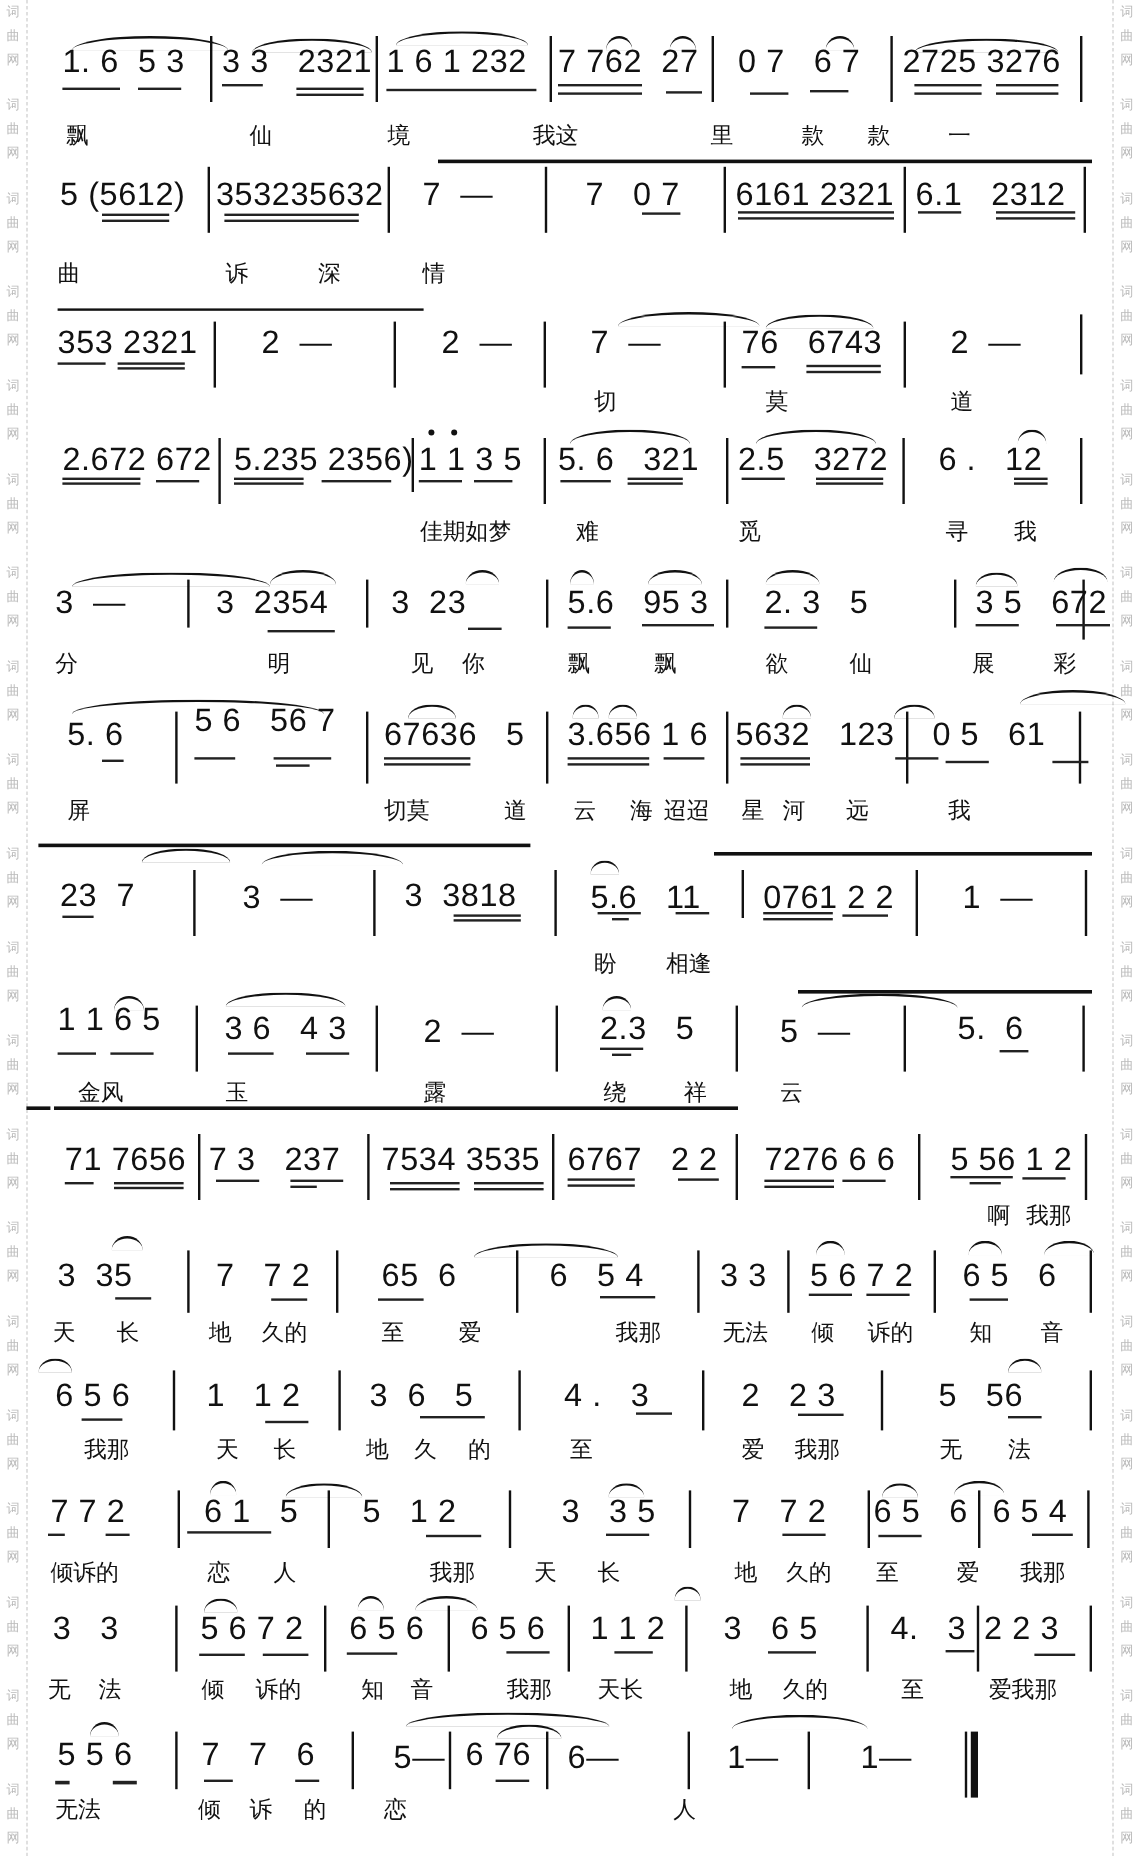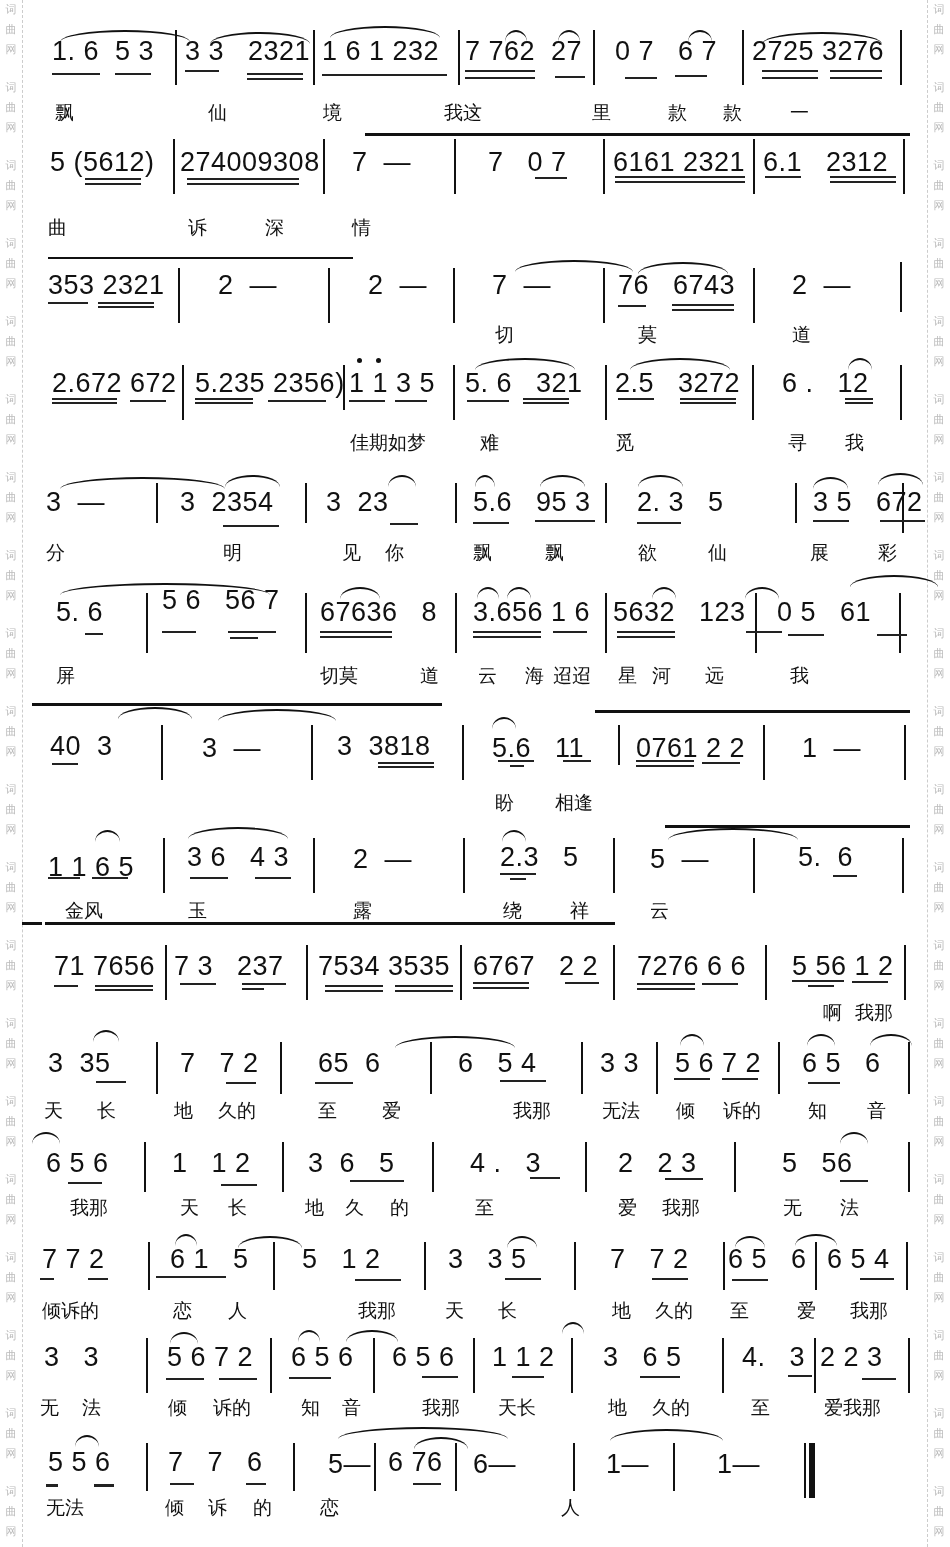--- a/index.html
+++ b/index.html
@@ -271,21 +271,21 @@
     <span class="lyric" style="left:552px;top:100px">里</span>
     <span class="lyric" style="left:628px;top:100px">款</span>
     <span class="lyric" style="left:683px;top:100px">款</span>
     <span class="lyric" style="left:750px;top:100px">一</span>
   </div>
 
   <div class="row" style="top:115px">
     <div class="bracket" style="left:325px;top:18px;width:545px"></div>
     <span class="notes" style="left:10px;top:32px">5 (5612)</span>
     <div class="bar" style="left:133px;top:24px"></div>
-    <span class="notes" style="left:140px;top:32px">274009308</span>
+    <span class="notes" style="left:140px;top:32px">353235632</span>
     <div class="bar" style="left:283px;top:24px"></div>
     <span class="notes" style="left:312px;top:32px">7  —</span>
     <div class="bar" style="left:414px;top:24px"></div>
     <span class="notes" style="left:448px;top:32px">7   0 7</span>
     <div class="bar" style="left:563px;top:24px"></div>
     <span class="notes" style="left:573px;top:32px">6161 2321</span>
     <div class="bar" style="left:713px;top:24px"></div>
     <span class="notes" style="left:723px;top:32px">6.1   2312</span>
     <div class="bar" style="left:863px;top:24px"></div>
     <div class="ul" style="left:45px;top:63px;width:56px"></div>
@@ -410,21 +410,21 @@
     <span class="lyric" style="left:668px;top:85px">仙</span>
     <span class="lyric" style="left:770px;top:85px">展</span>
     <span class="lyric" style="left:838px;top:85px">彩</span>
   </div>
 
   <div class="row" style="top:565px">
     <span class="notes" style="left:16px;top:32px">5. 6</span>
     <div class="bar" style="left:106px;top:28px;height:60px"></div>
     <span class="notes" style="left:122px;top:20px">5 6   56 7</span>
     <div class="bar" style="left:265px;top:28px;height:60px"></div>
-    <span class="notes" style="left:280px;top:32px">67636   8</span>
+    <span class="notes" style="left:280px;top:32px">67636   5</span>
     <div class="bar" style="left:415px;top:28px;height:60px"></div>
     <span class="notes" style="left:433px;top:32px">3.656 1 6</span>
     <div class="bar" style="left:565px;top:28px;height:60px"></div>
     <span class="notes" style="left:573px;top:32px">5632   123</span>
     <div class="bar" style="left:715px;top:28px;height:60px"></div>
     <span class="notes" style="left:737px;top:32px">0 5   61</span>
     <div class="bar" style="left:859px;top:28px;height:60px"></div>
     <div class="ul" style="left:45px;top:68px;width:18px"></div>
     <div class="ul" style="left:122px;top:66px;width:34px"></div>
     <div class="ul" style="left:188px;top:66px;width:48px"></div>
@@ -454,21 +454,21 @@
     <span class="lyric" style="left:513px;top:98px">迢迢</span>
     <span class="lyric" style="left:578px;top:98px">星</span>
     <span class="lyric" style="left:612px;top:98px">河</span>
     <span class="lyric" style="left:665px;top:98px">远</span>
     <span class="lyric" style="left:750px;top:98px">我</span>
   </div>
 
   <div class="row" style="top:695px">
     <div class="bracket" style="left:-8px;top:8px;width:410px"></div>
     <div class="bracket" style="left:555px;top:15px;width:315px"></div>
-    <span class="notes" style="left:10px;top:36px">40  3</span>
+    <span class="notes" style="left:10px;top:36px">23  7</span>
     <div class="bar" style="left:121px;top:30px;height:55px"></div>
     <span class="notes" style="left:162px;top:38px">3  —</span>
     <div class="bar" style="left:271px;top:30px;height:55px"></div>
     <span class="notes" style="left:297px;top:36px">3  3818</span>
     <div class="bar" style="left:422px;top:30px;height:55px"></div>
     <span class="notes" style="left:452px;top:38px">5.6   11</span>
     <div class="bar" style="left:578px;top:30px;height:40px"></div>
     <span class="notes" style="left:596px;top:38px">0761 2 2</span>
     <div class="bar" style="left:723px;top:30px;height:55px"></div>
     <span class="notes" style="left:762px;top:38px">1  —</span>
@@ -483,21 +483,21 @@
     <div class="ul" style="left:596px;top:70px;width:58px"></div>
     <div class="ul" style="left:662px;top:67px;width:38px"></div>
     <div class="slur" style="left:78px;top:12px;width:74px"></div>
     <div class="slur" style="left:178px;top:14px;width:118px"></div>
     <div class="slur" style="left:452px;top:22px;width:24px"></div>
     <span class="lyric" style="left:455px;top:95px">盼</span>
     <span class="lyric" style="left:515px;top:95px">相逢</span>
   </div>
 
   <div class="row" style="top:810px">
-    <span class="notes" style="left:8px;top:42px">1 1 6 5</span>
+    <span class="notes" style="left:8px;top:24px">1 1 6 5</span>
     <div class="bar" style="left:123px;top:28px;height:55px"></div>
     <span class="notes" style="left:147px;top:32px">3 6   4 3</span>
     <div class="bar" style="left:273px;top:28px;height:55px"></div>
     <span class="notes" style="left:313px;top:34px">2  —</span>
     <div class="bar" style="left:423px;top:28px;height:55px"></div>
     <span class="notes" style="left:460px;top:32px">2.3   5</span>
     <div class="bar" style="left:573px;top:28px;height:55px"></div>
     <span class="notes" style="left:610px;top:34px">5  —</span>
     <div class="bar" style="left:713px;top:28px;height:55px"></div>
     <span class="notes" style="left:758px;top:32px">5.  6</span>
@@ -635,21 +635,21 @@
     <span class="lyric" style="left:800px;top:75px">法</span>
   </div>
 
   <div class="row" style="top:1220px">
     <span class="notes" style="left:2px;top:24px">7 7 2</span>
     <div class="bar" style="left:108px;top:22px;height:48px"></div>
     <span class="notes" style="left:130px;top:24px">6 1   5</span>
     <div class="bar" style="left:233px;top:22px;height:48px"></div>
     <span class="notes" style="left:262px;top:24px">5   1 2</span>
     <div class="bar" style="left:384px;top:22px;height:48px"></div>
-    <span class="notes" style="left:408px;top:24px">3   3 5</span>
+    <span class="notes" style="left:428px;top:24px">3   3 5</span>
     <div class="bar" style="left:534px;top:22px;height:48px"></div>
     <span class="notes" style="left:570px;top:24px">7   7 2</span>
     <div class="bar" style="left:683px;top:22px;height:48px"></div>
     <span class="notes" style="left:688px;top:24px">6 5   6</span>
     <div class="bar" style="left:775px;top:22px;height:48px"></div>
     <span class="notes" style="left:787px;top:24px">6 5 4</span>
     <div class="bar" style="left:866px;top:22px;height:48px"></div>
     <div class="ul" style="left:0px;top:58px;width:14px"></div>
     <div class="ul" style="left:48px;top:58px;width:20px"></div>
     <div class="ul" style="left:116px;top:56px;width:70px"></div>

